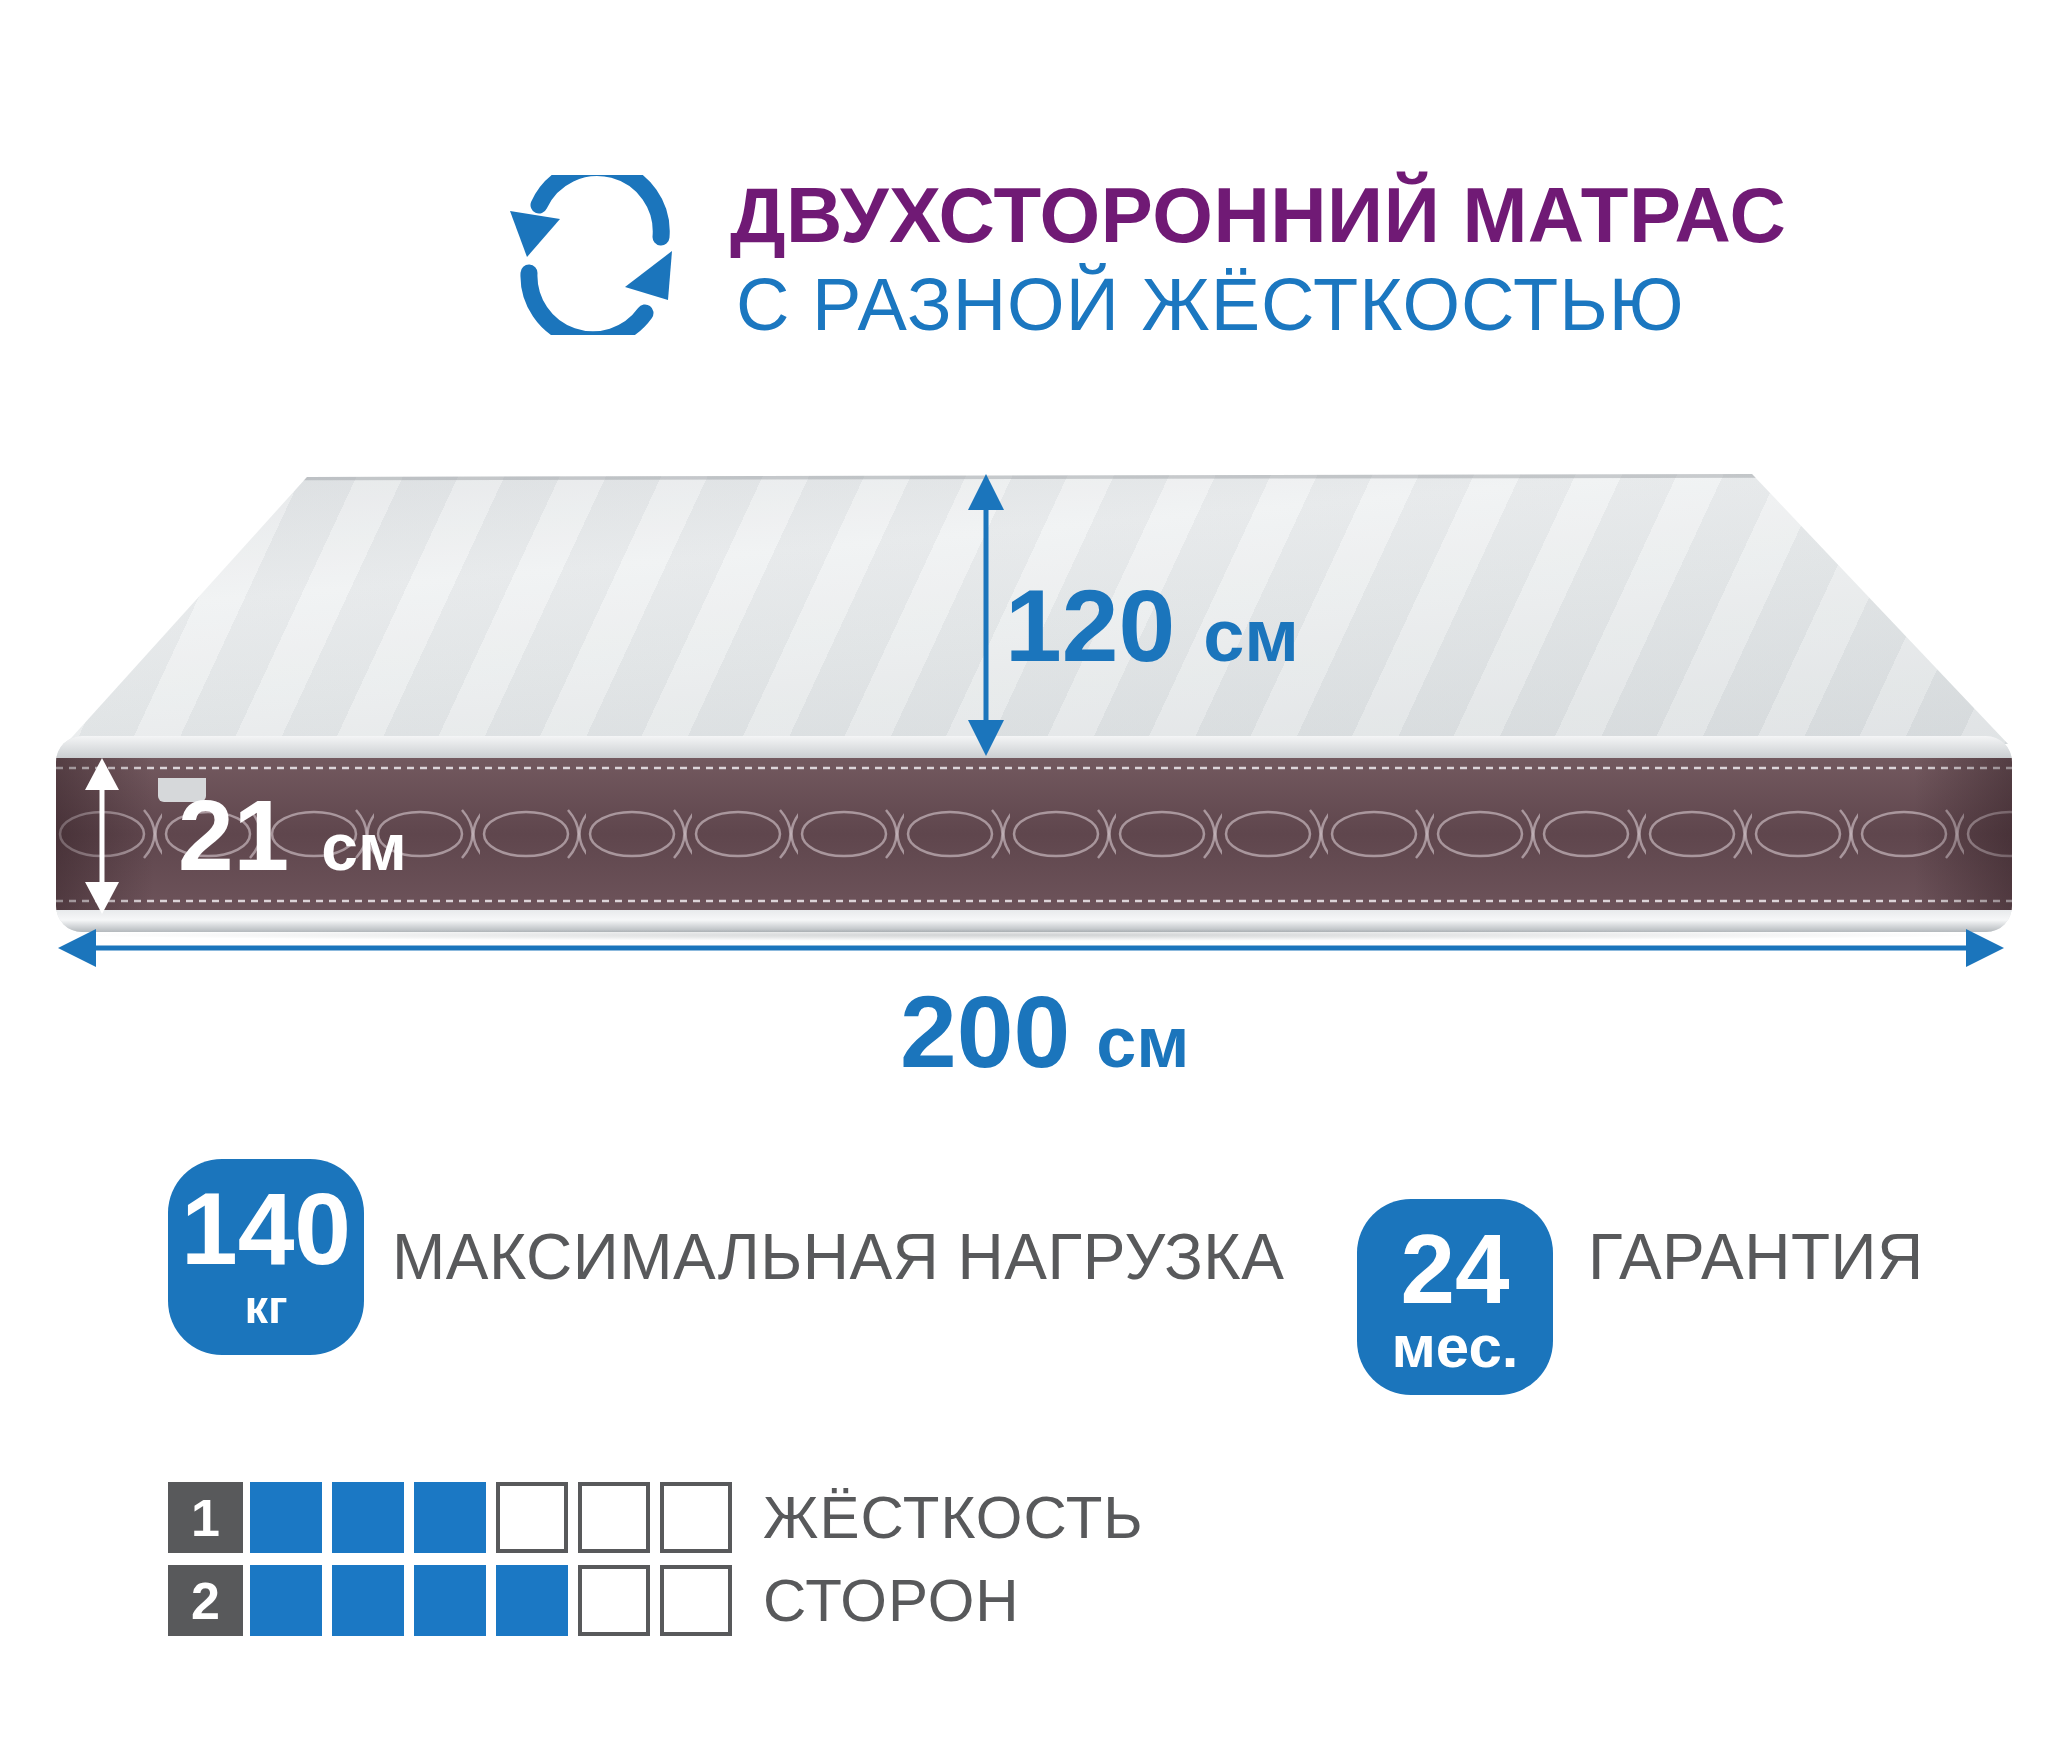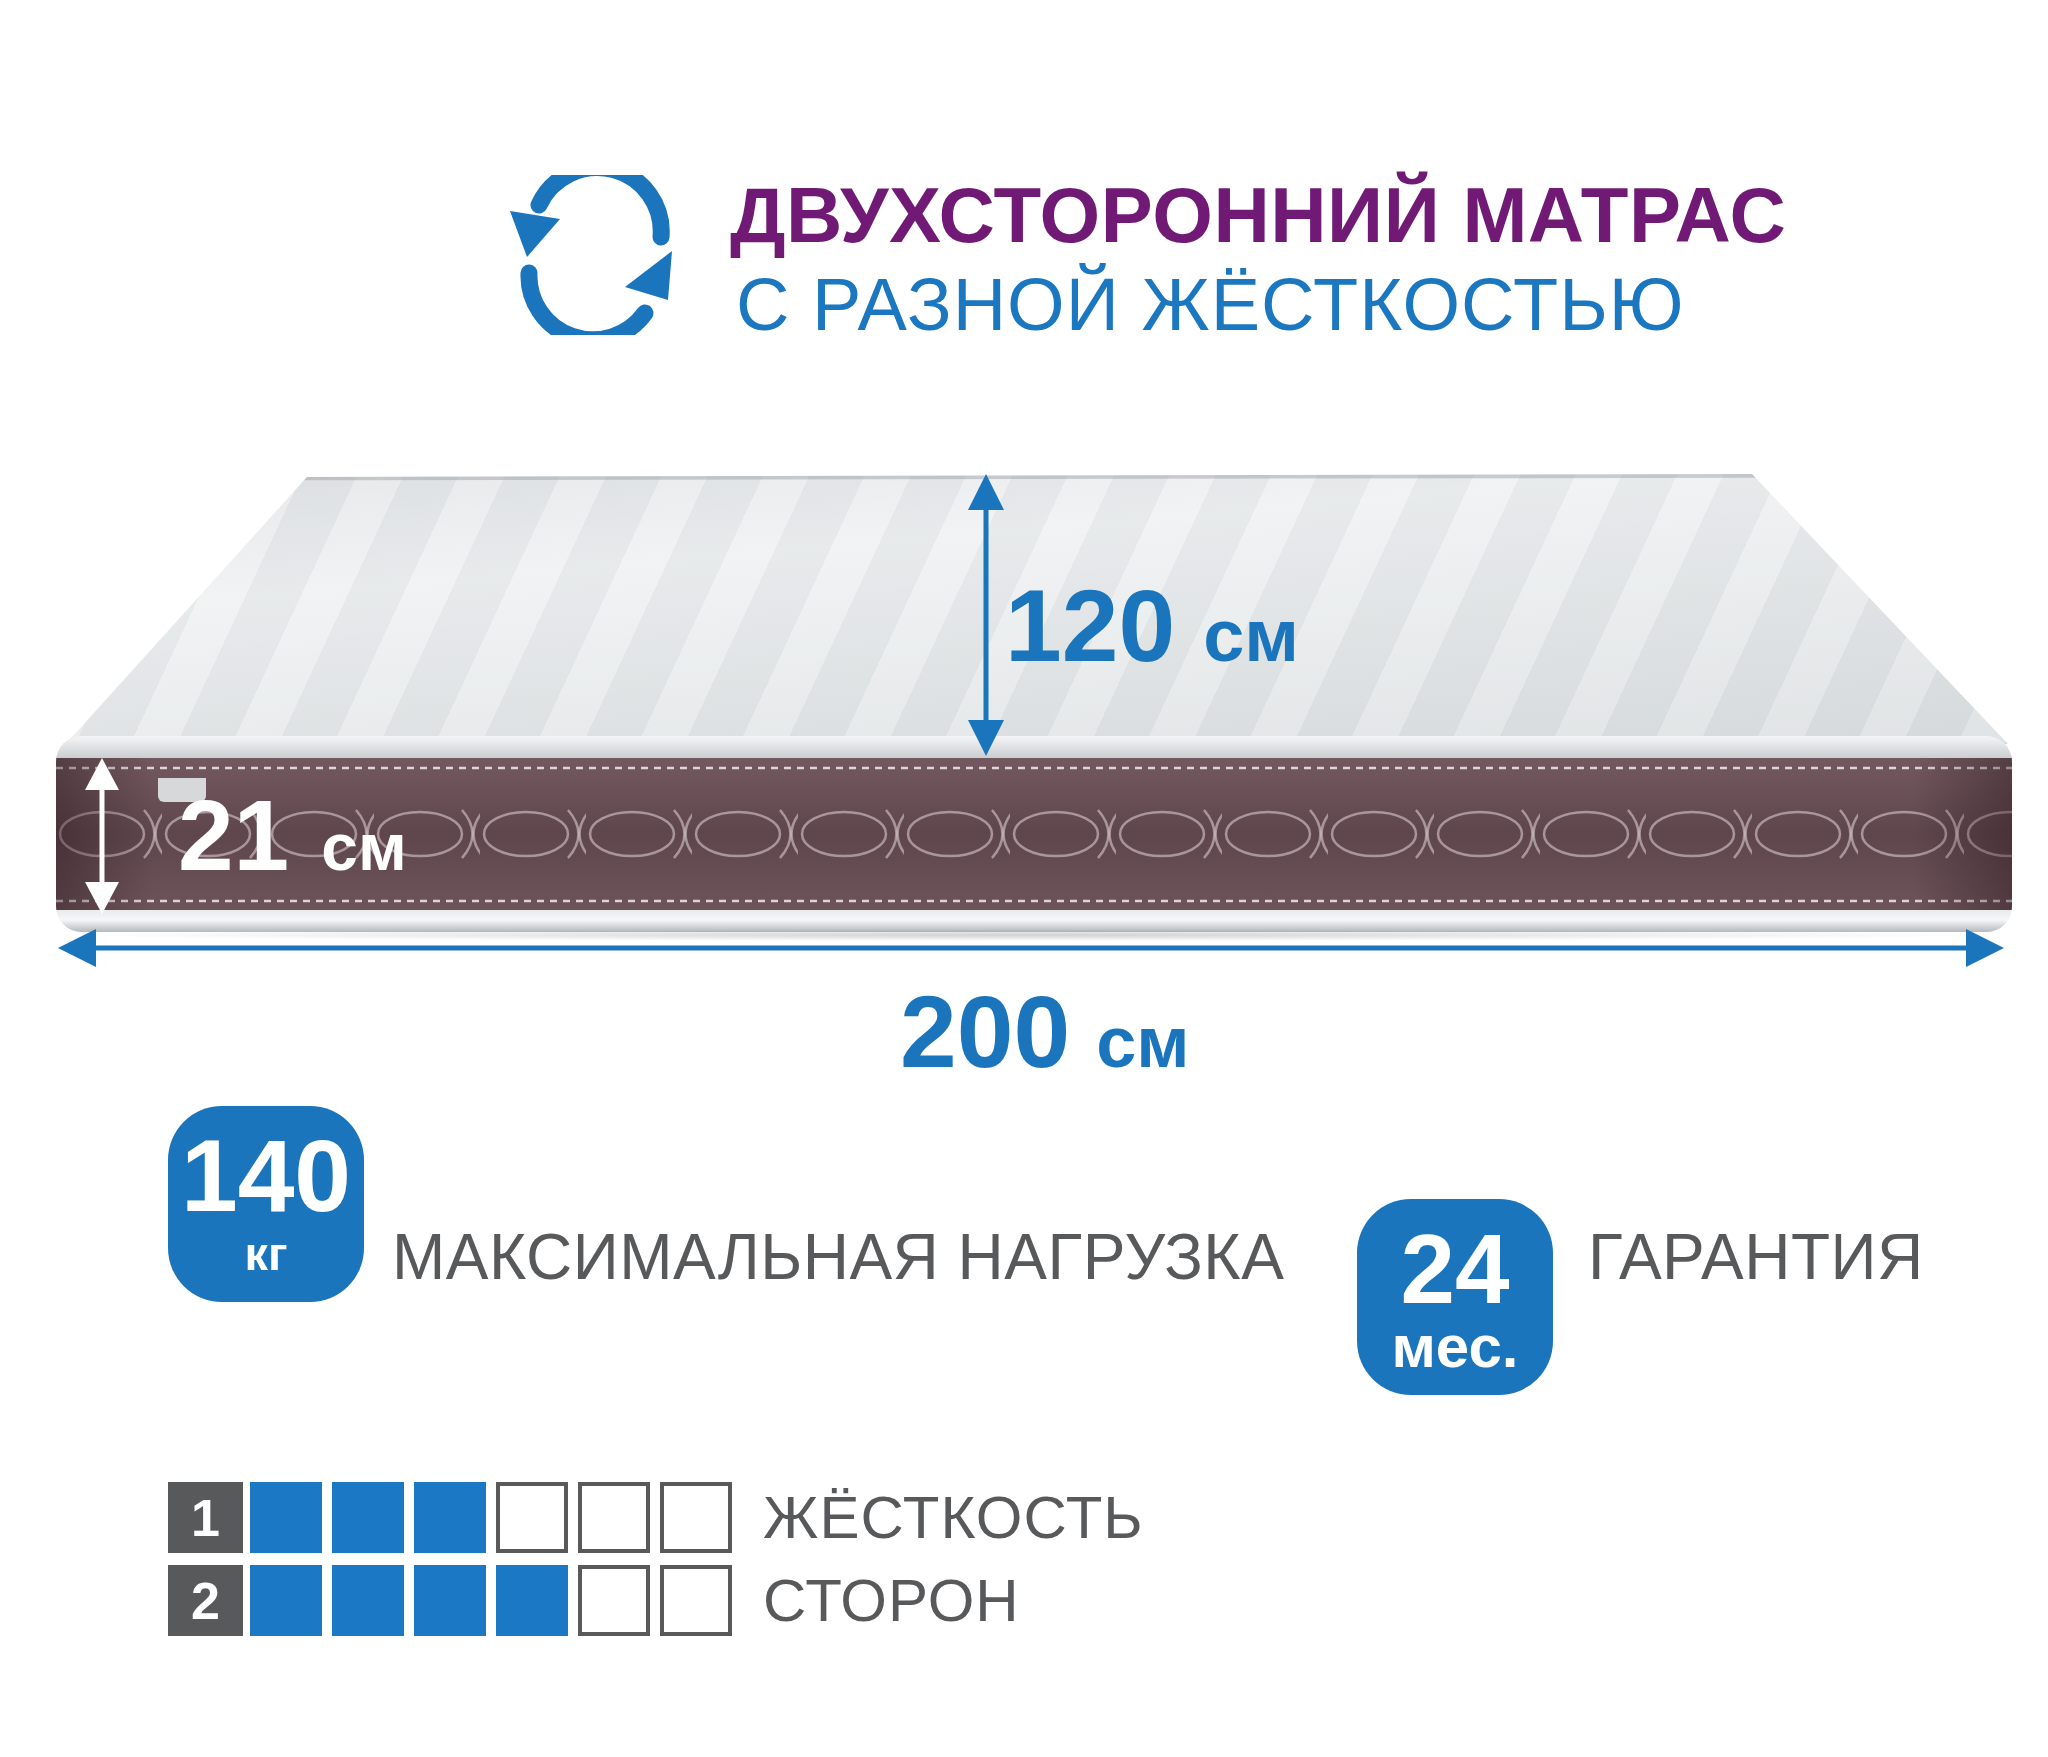--- a/index.html
+++ b/index.html
@@ -40,21 +40,21 @@
   .dim-21{left:130px;top:778px;color:#ffffff;}
   .dim-21 .v{font-size:100px;color:#fff;margin-left:48px;} .dim-21 .u{font-size:66px;margin-left:32px;color:#fff;}
   .dim-200{left:900px;top:974px;}
   .dim-200 .v{font-size:102px;} .dim-200 .u{font-size:72px;margin-left:26px;}
 
   
   .badge{width:196px;height:196px;border-radius:54px;background:#1b75bc;color:#fff;
          display:flex;flex-direction:column;align-items:center;justify-content:center;text-align:center;}
   .badge .bv{font-size:102px;font-weight:bold;line-height:100px;}
   .badge .bu{font-size:47px;font-weight:bold;line-height:56px;}
-  .badge-load{left:168px;top:1106px;}
+  .badge-load{left:168px;top:1159px;}
   .badge-war{left:1357px;top:1159px;margin-top:40px;}
   .badge-war .bv{font-size:98px;} .badge-war .bu{font-size:60px;}
   .badge-label{height:196px;display:flex;flex-direction:column;justify-content:center;
          font-size:64px;color:#58595b;line-height:78px;letter-spacing:.5px;white-space:nowrap;}
   .label-load{left:392px;top:1159px;}
   .label-war{left:1588px;top:1159px;}
 
   
   .firm-rows{left:168px;top:1482px;}
   .firm-row{display:flex;margin-bottom:12px;height:71px;}

